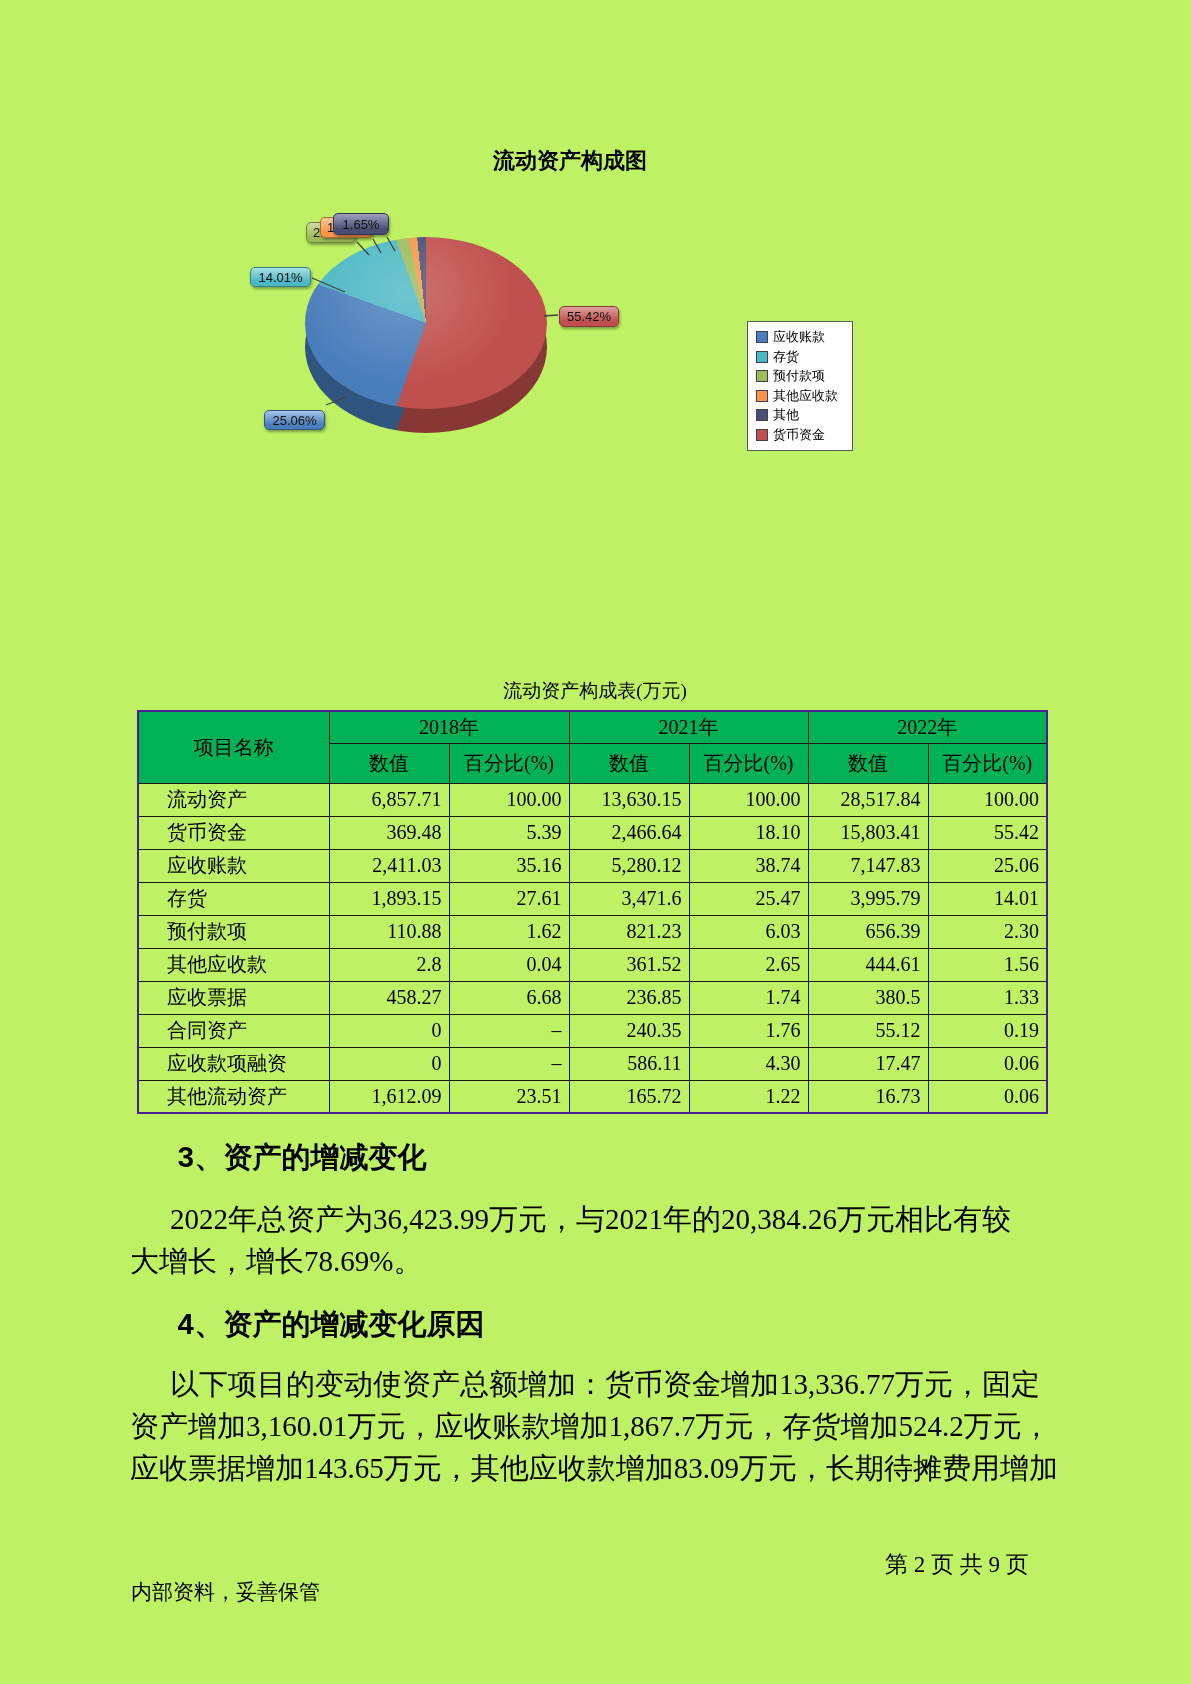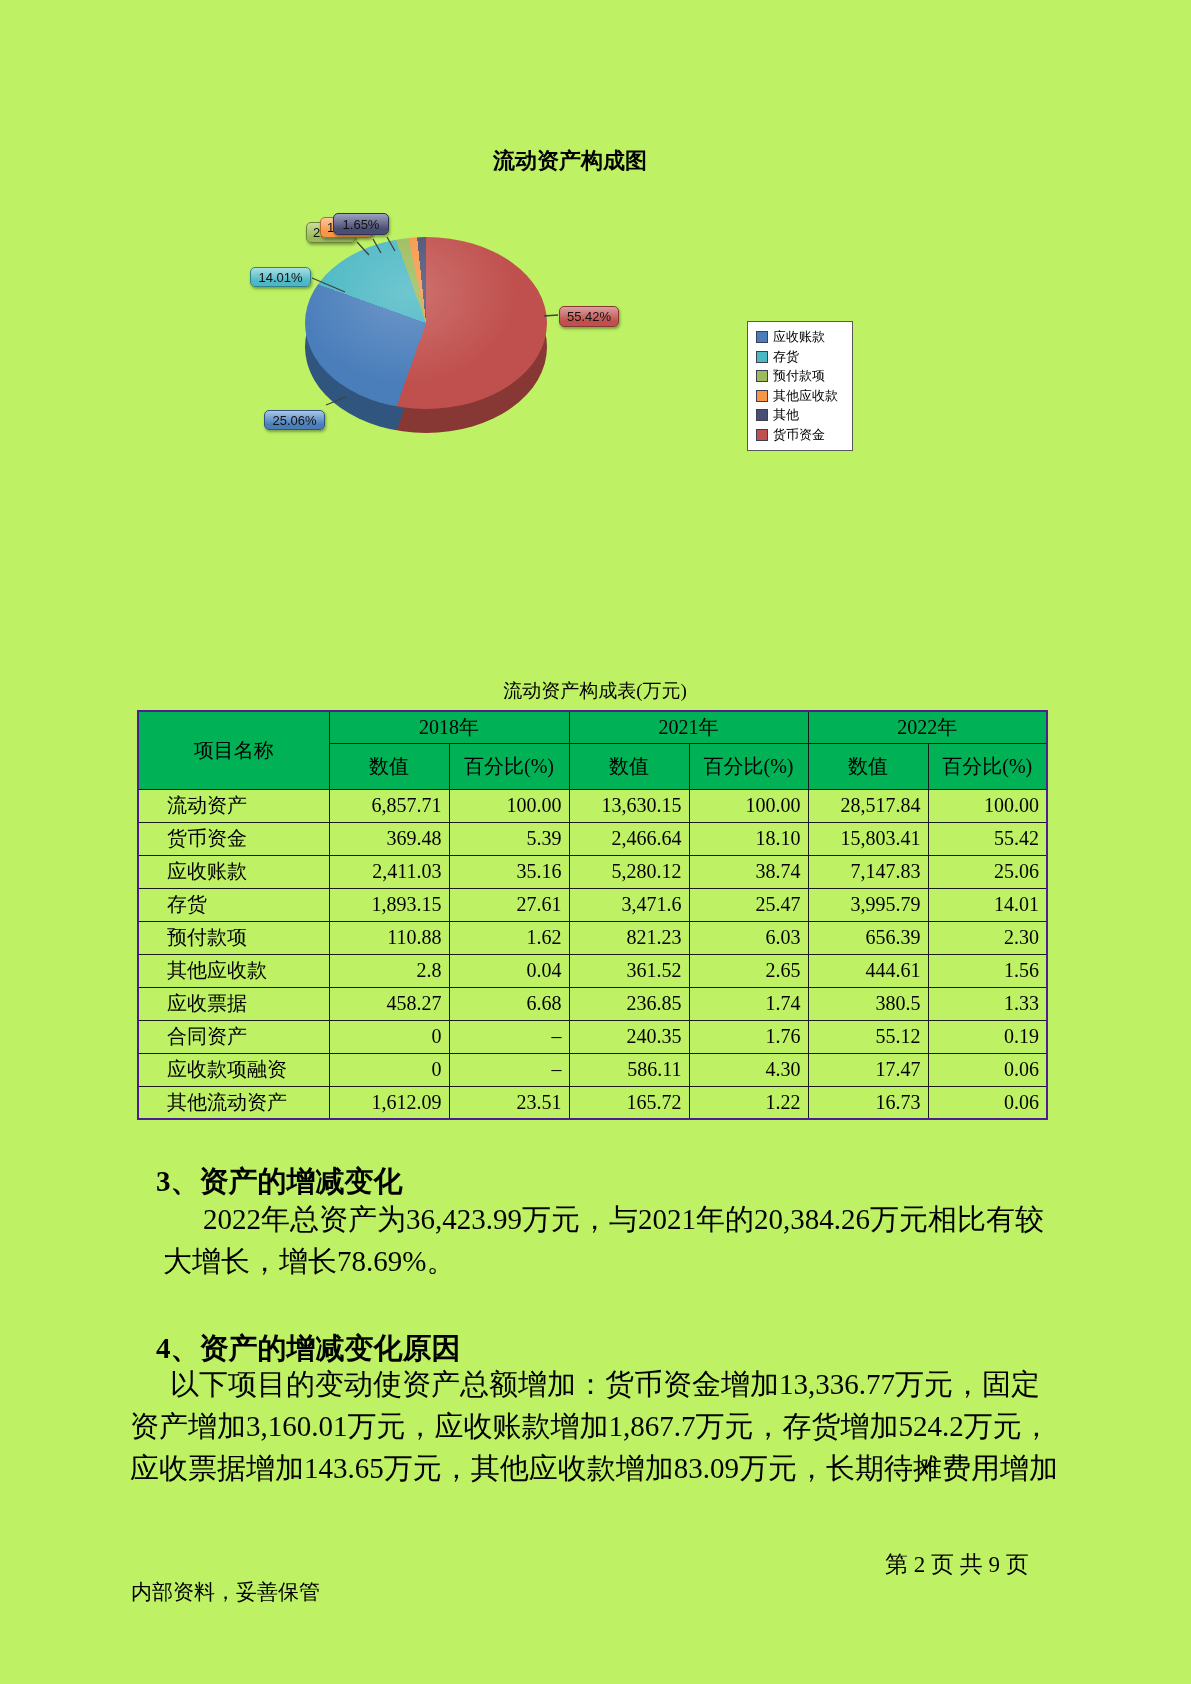--- a/index.html
+++ b/index.html
@@ -33,32 +33,32 @@
   .legend-swatch{width:10px;height:10px;border:1px solid #3d3d55;flex:0 0 auto;}
 
   
   .table-title{position:absolute;left:440px;top:678px;width:310px;text-align:center;font-size:19px;}
   .asset-table{position:absolute;left:137px;top:710px;border-collapse:collapse;table-layout:fixed;
                font-size:20px;z-index:2;}
   .asset-table th,.asset-table td{border:1px solid #1a1a1a;padding:0;box-sizing:border-box;overflow:hidden;}
   .asset-table{border:2px solid #4c1d95;}
   .asset-table th{background:#00B155;font-weight:normal;text-align:center;}
   .asset-table tr.hrow1{height:32px;}
-  .asset-table tr.hrow2{height:46px;}
+  .asset-table tr.hrow2{height:40px;}
   .asset-table tbody tr{height:33px;}
   .asset-table td.cell-name{text-align:left;padding-left:28px;}
   .asset-table td.cell-num{text-align:right;padding-right:7px;}
 
   
-  .sec-heading{position:absolute;left:156px;font-family:Liberation Serif, serif;
-               font-weight:bold;font-size:29px;white-space:nowrap;margin-top:24px;}
+  .sec-heading{position:absolute;left:177px;font-family:Liberation Mono, monospace;
+               font-weight:bold;font-size:29px;white-space:nowrap;}
   .heading-3{top:1138px;}
   .heading-4{top:1305px;}
   .para{position:absolute;left:130px;width:940px;font-size:29px;line-height:42px;}
-  .para-3{top:1198px;margin-left:33px;}
+  .para-3{top:1198px;}
   .para-4{top:1363px;}
   .para .line{white-space:nowrap;}
   .para .line.first{padding-left:40px;}
 
   
   .footer-left{position:absolute;left:131px;top:1578px;font-size:21px;}
   .footer-right{position:absolute;left:885px;top:1521px;font-size:23px;margin-top:28px;}
 </style>
 </head>
 <body>

